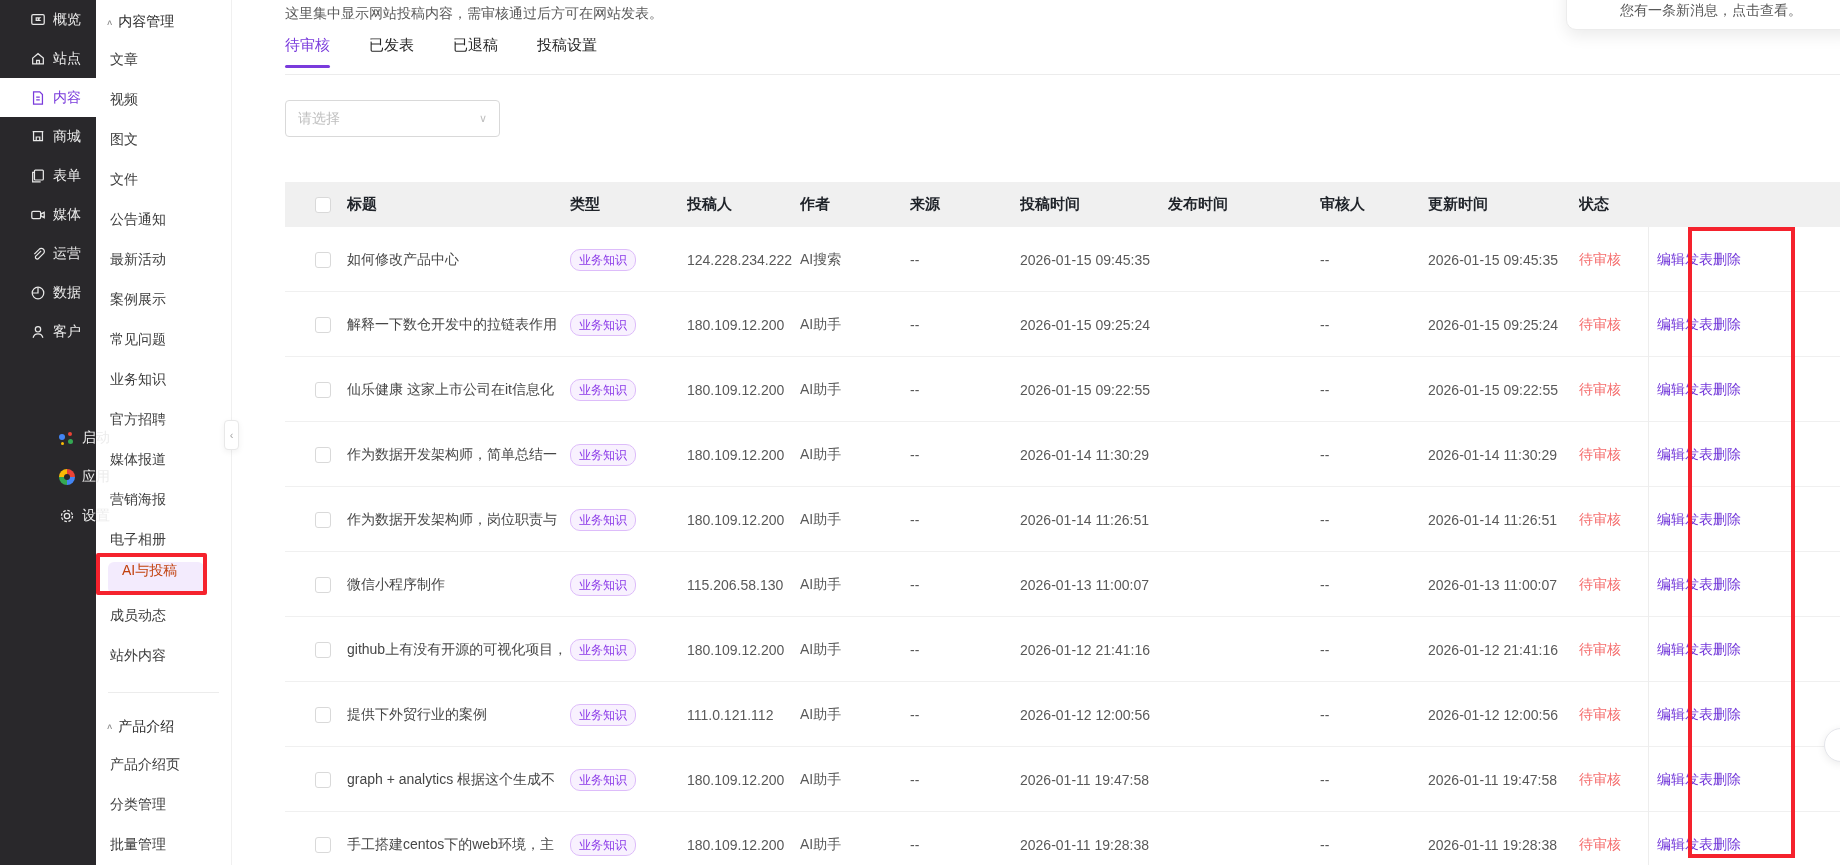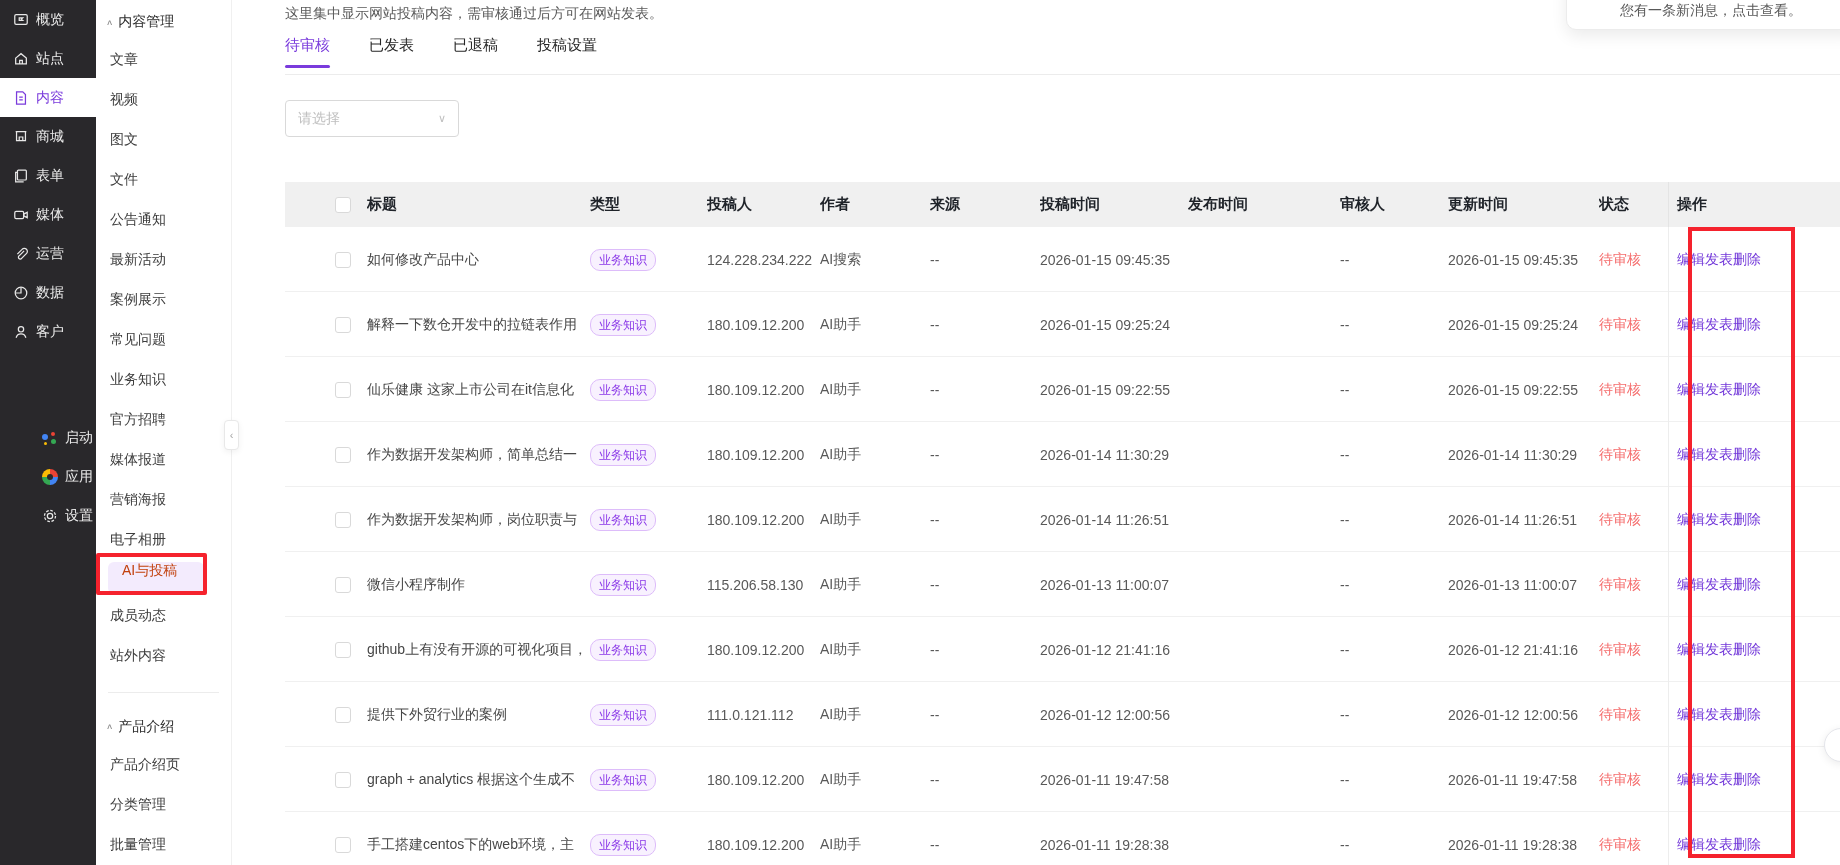--- a/index.html
+++ b/index.html
@@ -5,21 +5,21 @@
   * { margin:0; padding:0; box-sizing:border-box; }
   html,body { width:1840px; height:865px; }
   body {
     position:relative; overflow:hidden; background:#fff;
     font-family:"Liberation Sans","DejaVu Sans",sans-serif;
     color:#4e4e4e; font-size:14px;
   }
 
   
   .sidebar1 { position:absolute; left:0; top:0; width:96px; height:865px; background:#29282b; z-index:5; }
-  .s1-item { height:39px; display:flex; align-items:center; padding-left:12px; gap:7px;
+  .s1-item { height:39px; display:flex; align-items:center; padding-left:29px; gap:7px;
              color:#ececec; font-size:14px; cursor:pointer; }
   .s1-item .ic { width:17px; height:17px; display:flex; align-items:center; justify-content:center; color:#e8e8e8; flex:0 0 17px; }
   .s1-item.active { background:#fff; color:#7a3bdc; }
   .s1-item.active .ic { color:#7a3bdc; }
   .s1-bottom { position:absolute; left:0; top:418px; width:96px;margin-left:29px; }
   .dot-grid { position:relative; width:17px; height:17px; }
   .dot { position:absolute; border-radius:50%; }
   .apps-wheel { width:16px; height:16px; border-radius:50%;
     background:conic-gradient(#ea4335 0 25%, #4285f4 25% 50%, #34a853 50% 75%, #fbbc05 75% 100%);
     position:relative; }
@@ -49,33 +49,33 @@
   .main { position:absolute; left:232px; top:0; right:0; bottom:0; background:#fff; }
   .desc { position:absolute; left:53px; top:5px; color:#595959; font-size:14px; }
 
   .tabbar { position:absolute; left:53px; top:36px; display:flex; gap:39px; z-index:2; }
   .tab { font-size:15px; color:#262626; padding-bottom:13px; cursor:pointer; position:relative; }
   .tab.active { color:#7a3bdc; }
   .tab.active:after { content:""; position:absolute; left:0; right:0; bottom:0; height:3px; background:#7a3bdc; border-radius:2px; }
   .tab-underline { position:absolute; left:53px; right:0; top:74px; height:1px; background:#ececec; }
 
   .filters { position:absolute; left:53px; top:100px; display:flex; }
-  .select-box { width:174px; height:37px; border:1px solid #d9d9d9; border-radius:4px; background:#fff;
+  .select-box { width:215px; height:37px; border:1px solid #d9d9d9; border-radius:4px; background:#fff;
     display:flex; align-items:center; justify-content:space-between; padding:0 12px; color:#bfbfbf; cursor:pointer; }
   .select-box .chev { color:#bfbfbf; font-size:11px; }
   .input-group { display:flex; margin-left:10px; }
   .kw-input { width:204px; height:37px; border:1px solid #d9d9d9; border-right:none; border-radius:4px 0 0 4px;
     padding:0 12px; font-size:14px; color:#262626; outline:none; }
   .kw-input::placeholder { color:#bfbfbf; }
   .search-btn { width:59px; height:37px; border:1px solid #d9d9d9; border-radius:0 4px 4px 0; background:#fafafa;
     display:flex; align-items:center; justify-content:center; cursor:pointer; color:#8c8c8c; }
 
   
   .table { position:absolute; left:53px; top:182px; width:1555px; }
-  .thead, .trow { display:grid; grid-template-columns:62px 223px 117px 113px 110px 110px 148px 152px 108px 151px 69px 192px; align-items:center;padding-left:20px; }
+  .thead, .trow { display:grid; grid-template-columns:62px 223px 117px 113px 110px 110px 148px 152px 108px 151px 69px 192px; align-items:center; }
   .thead { height:45px; background:#f0f0f0; font-weight:700; color:#1f2329; font-size:15px; }
   .trow { height:65px; border-bottom:1px solid #f0f0f0; background:#fff; }
   .cell { overflow:hidden; white-space:nowrap; padding-right:10px; }
   .c-check { display:flex; justify-content:flex-start; padding-left:30px; }
   .checkbox { width:16px; height:16px; border:1px solid #d9d9d9; border-radius:3px; background:#fff; cursor:pointer; display:block; }
   .c-title { color:#474747; }
   .tag { display:inline-block; height:22px; line-height:20px; padding:0 8px; font-size:12px; color:#8a38e8;
          background:#f8f1fe; border:1px solid #ddbcfa; border-radius:10px; }
   .t-gray { color:#595959; }
   .t-status { color:#f56c6c; }
@@ -304,21 +304,20 @@
       <div class="cell">标题</div>
       <div class="cell">类型</div>
       <div class="cell">投稿人</div>
       <div class="cell">作者</div>
       <div class="cell">来源</div>
       <div class="cell">投稿时间</div>
       <div class="cell">发布时间</div>
       <div class="cell">审核人</div>
       <div class="cell">更新时间</div>
       <div class="cell">状态</div>
-      <div class="cell op-h">操作</div>
     </div>
 
     <div>
 
         <div class="trow">
           <div class="cell c-check">
             <span class="checkbox"></span>
           </div>
           <div class="cell c-title">如何修改产品中心</div>
           <div class="cell"><span class="tag">业务知识</span></div>

